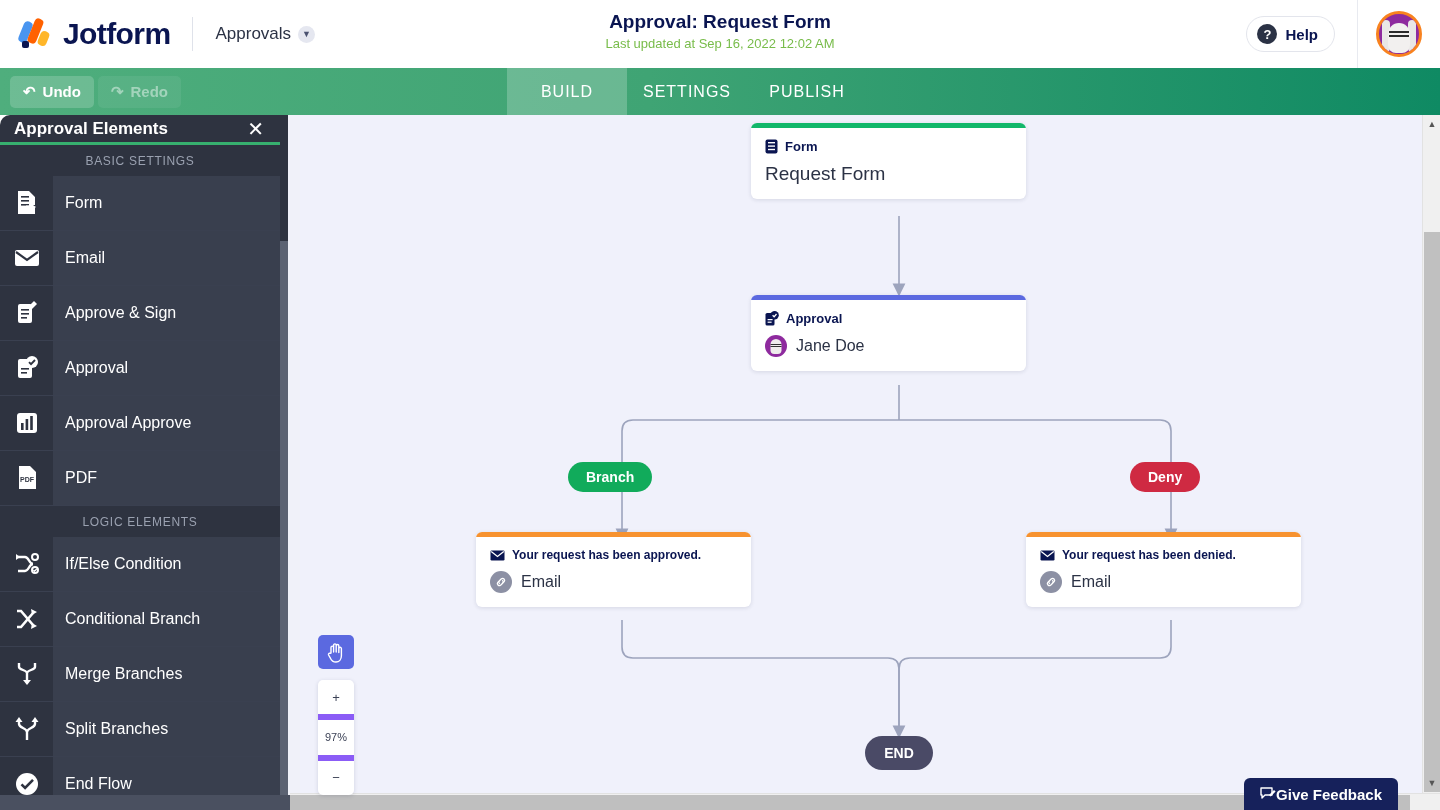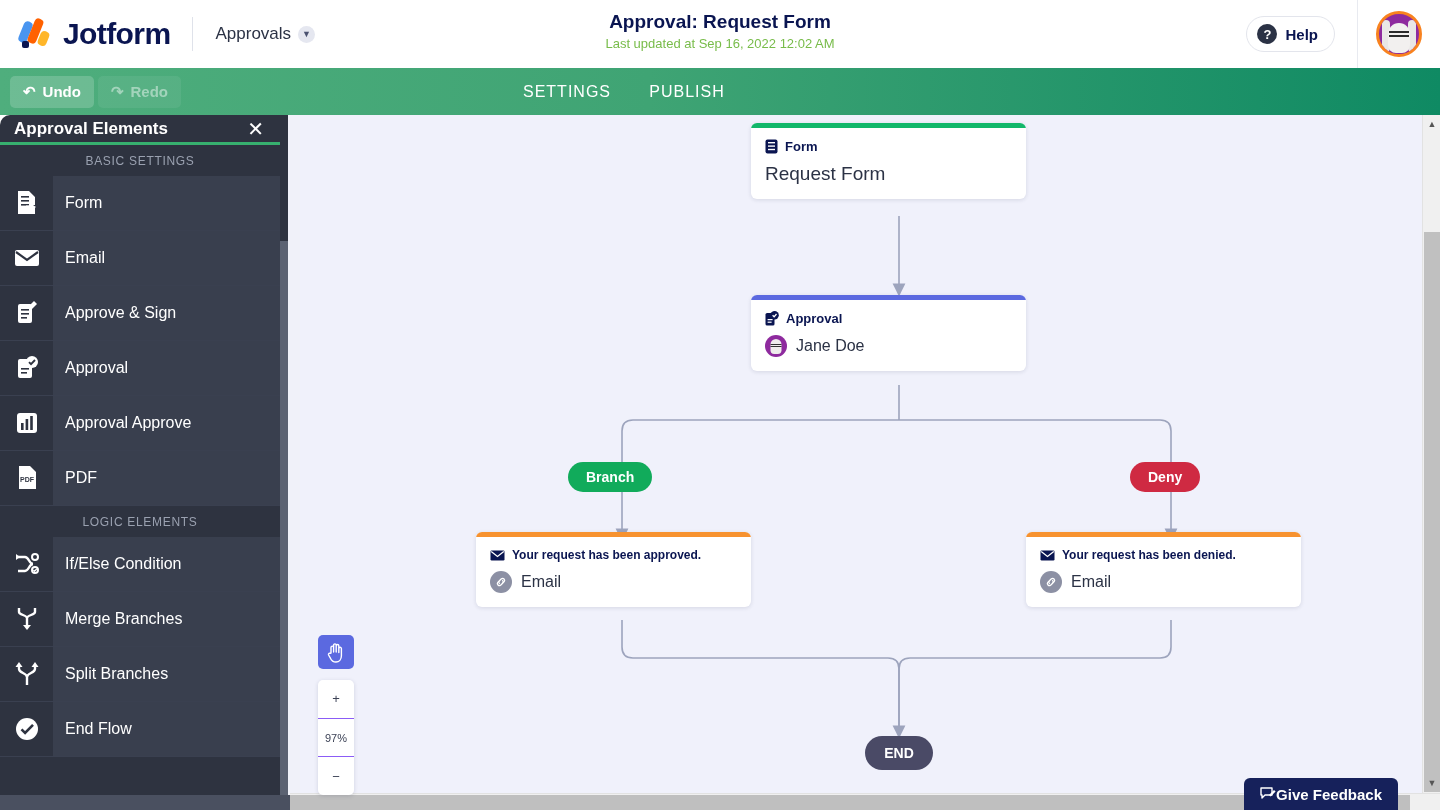--- a/index.html
+++ b/index.html
@@ -178,21 +178,21 @@
   }
   .zoom-box {
     position: absolute; left: 318px; top: 680px; width: 36px; height: 115px;
     background: #ffffff; border-radius: 5px; box-shadow: 0 1px 4px rgba(30,35,70,.15);
     display: flex; flex-direction: column; z-index: 20; overflow: hidden;
   }
   .zoom-box > div {
     flex: 1; display: flex; align-items: center; justify-content: center;
     font-size: 13px; color: #3c4256; cursor: pointer;
   }
-  .zoom-box .zdiv { border-top: 1px solid #8b5cf6; }
+  .zoom-box .zdiv { border-top: 6px solid #8b5cf6; }
   .zoom-pct { font-size: 11px !important; cursor: default !important; }
 
   
   .vscroll {
     position: absolute; right: 0; top: 115px; width: 18px; height: 695px;
     background: #f0f0f0; border-left: 1px solid #e2e2e2;
   }
   .vscroll .arrow-up {
     position: absolute; left: 0; top: 0; width: 18px; height: 18px;
     display: flex; align-items: center; justify-content: center;
@@ -274,20 +274,21 @@
       <div class="ur-btn undo">
         <span class="ur-ico">↶</span>
         <span>Undo</span>
       </div>
       <div class="ur-btn redo">
         <span class="ur-ico">↷</span>
         <span>Redo</span>
       </div>
     </div>
     <div class="tabs">
+      <div class="tab active">BUILD</div>
       <div class="tab">SETTINGS</div>
       <div class="tab">PUBLISH</div>
     </div>
   </div>
 
   <div class="sidebar">
     <div class="sb-head">
       <span class="sb-title">Approval Elements</span>
       <span class="sb-close">✕</span>
     </div>
@@ -375,20 +376,31 @@
             <path d="M4 18h7c4 0 4-7 8-7" stroke="#fff" stroke-width="2.4" fill="none"></path>
             <path d="M2 1l4 3-4 3z" fill="#fff"></path>
             <circle cx="21" cy="4" r="3" fill="none" stroke="#fff" stroke-width="2"></circle>
             <circle cx="21" cy="17" r="3" fill="none" stroke="#fff" stroke-width="2"></circle>
             <path d="M19.4 17l1.2 1.2 2.2-2.4" stroke="#fff" stroke-width="1.4" fill="none"></path>
           </svg>
       </div>
       <div class="sb-body">If/Else Condition</div>
     </div>
 
+    <div class="sb-item">
+      <div class="sb-ico">
+        <svg width="26" height="24" viewBox="0 0 26 24">
+            <path d="M3 4h4l12 14" stroke="#fff" stroke-width="2.6" fill="none"></path>
+            <path d="M3 20h4L19 6" stroke="#fff" stroke-width="2.6" fill="none"></path>
+            <path d="M17 2l6 3-5 3z" fill="#fff"></path>
+            <path d="M17 22l6-3-5-3z" fill="#fff"></path>
+          </svg>
+      </div>
+      <div class="sb-body">Conditional Branch</div>
+    </div>
 
     <div class="sb-item">
       <div class="sb-ico">
         <svg width="24" height="26" viewBox="0 0 24 26">
             <path d="M4 2v4c0 3 8 3 8 6v8" stroke="#fff" stroke-width="2.4" fill="none"></path>
             <path d="M20 2v4c0 3-8 3-8 6" stroke="#fff" stroke-width="2.4" fill="none"></path>
             <path d="M8 19h8l-4 5z" fill="#fff"></path>
           </svg>
       </div>
       <div class="sb-body">Merge Branches</div>

